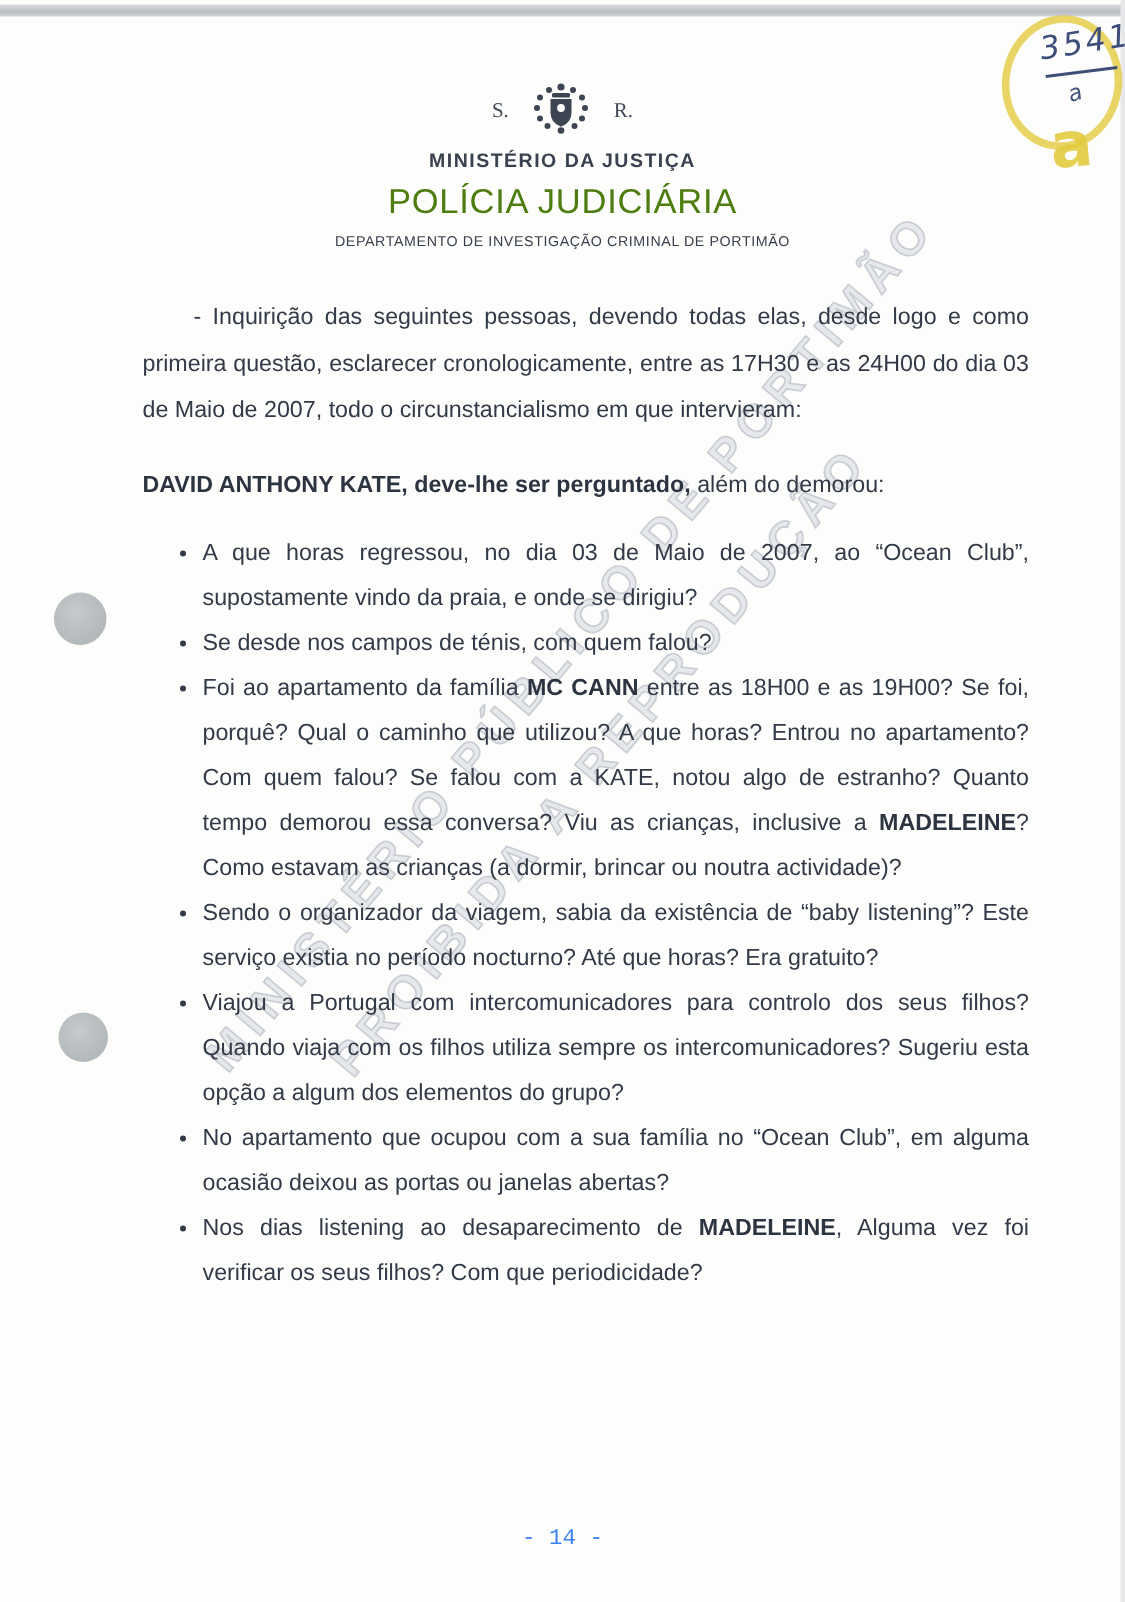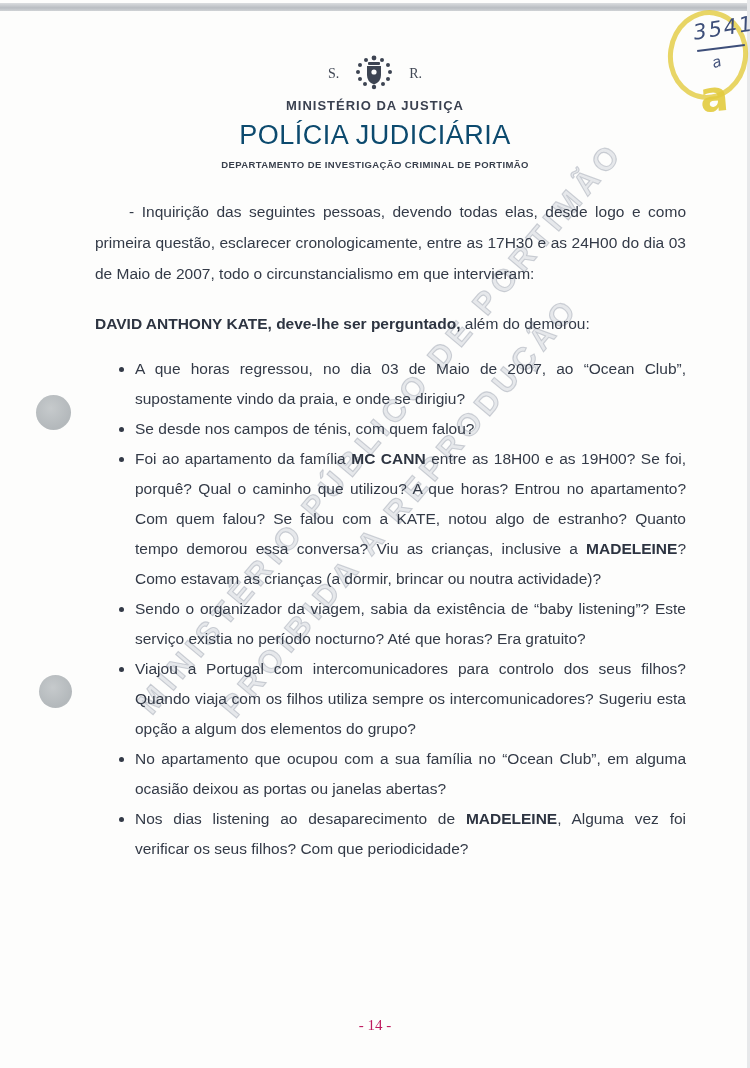--- a/index.html
+++ b/index.html
@@ -34,35 +34,35 @@
   .pen-sub{position:absolute;left:712px;top:53px;font-size:15px;font-style:italic;
     color:#44537c;transform:rotate(-18deg);font-family:"DejaVu Sans",sans-serif;}
   .yellow-letter{position:absolute;left:700px;top:72px;font-size:42px;font-weight:bold;
     color:rgba(226,203,62,0.9);transform:rotate(-5deg);font-family:"DejaVu Sans",sans-serif;}
 
   
   .doc-header{position:absolute;top:54px;left:0;width:100%;text-align:center;color:#3a4150;}
   .crest-row{display:flex;align-items:center;justify-content:center;gap:14px;
     font-family:"Liberation Serif",serif;font-size:14px;color:#414855;}
   .ministry{margin-top:4px;font-size:13px;font-weight:bold;letter-spacing:1px;color:#3a4150;}
-  .org{margin-top:7px;font-size:27px;letter-spacing:0.5px;color:#0c4a6e;}
-  .dept{margin-top:8px;font-size:9.5px;font-weight:bold;letter-spacing:0.4px;color:#383f4c;}
+  .org{margin-top:7px;font-size:23px;letter-spacing:0.5px;color:#4d7c0f;}
+  .dept{margin-top:8px;font-size:9.5px;font-weight:normal;letter-spacing:0.4px;color:#383f4c;}
 
   
   .doc-body{position:absolute;top:196px;left:95px;width:591px;}
   .intro{margin:0;text-indent:34px;text-align:justify;
     font-size:15.5px;line-height:31px;color:#333a47;}
   .subject{margin:19px 0 0;font-size:15.5px;line-height:31px;color:#333a47;}
   .subject b{color:#2d3441;}
   ul.questions{margin:15px 0 0;padding-left:40px;list-style:disc;}
   ul.questions li{text-align:justify;font-size:15.5px;line-height:30px;color:#333a47;}
   ul.questions li b{color:#2d3441;}
 
   .page-number{position:absolute;bottom:34px;left:0;width:100%;text-align:center;
-    font-family:Liberation Serif, serif;font-size:15px;color:#be185d;}
+    font-family:Liberation Mono, monospace;font-size:15px;color:#3b82f6;}
 </style>
 </head>
 <body>
 
 <div class="page">
 
   <div class="scan-edge-top"></div>
   <div class="scan-edge-right"></div>
 
   <div class="hole hole-1"></div>

